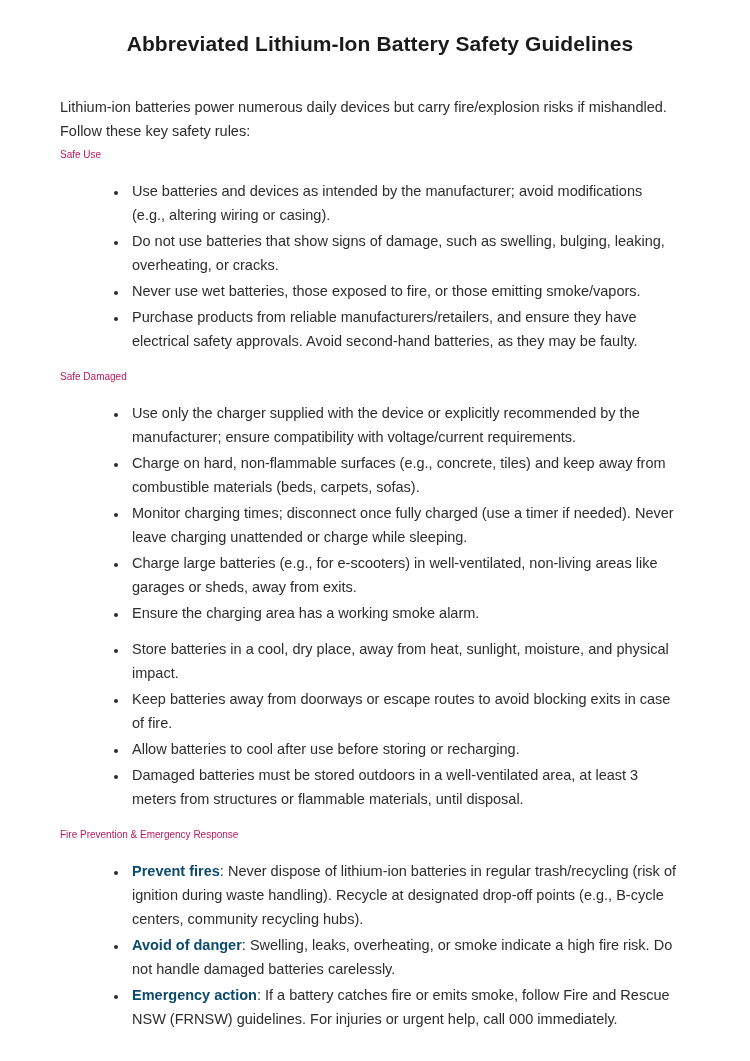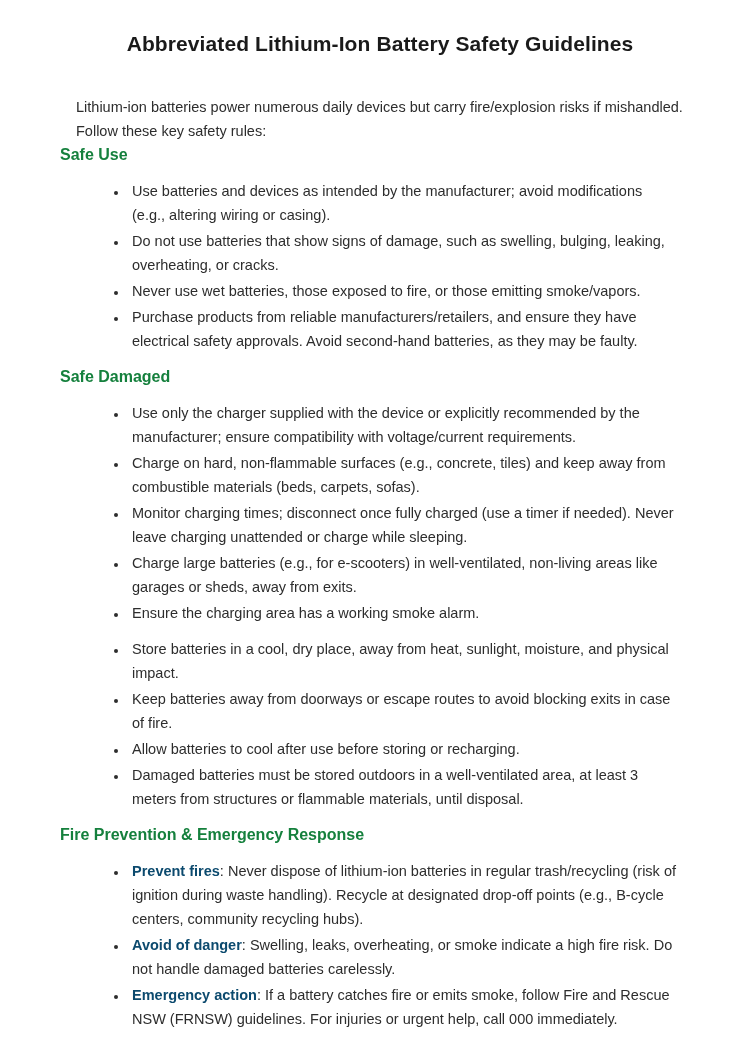--- a/index.html
+++ b/index.html
@@ -28,27 +28,26 @@
     letter-spacing:0.1px;
     margin-bottom:39px;
   }
   .body-text{
     font-size:14.5px;
     line-height:24px;
     color:var(--text);
   }
   .intro{
     margin-bottom:0;
-    margin-left:16px;
   }
   section h2{
-    font-size:16px;
-    font-weight:bold;
+    font-size:10px;
+    font-weight:normal;
     line-height:24px;
-    color:#15803d;
+    color:#be185d;
   }
   ul{
     list-style:disc outside;
     margin:12px;
     padding-left:56px;
   }
   li{
     font-size:14.5px;
     line-height:24px;
     padding-left:4px;

